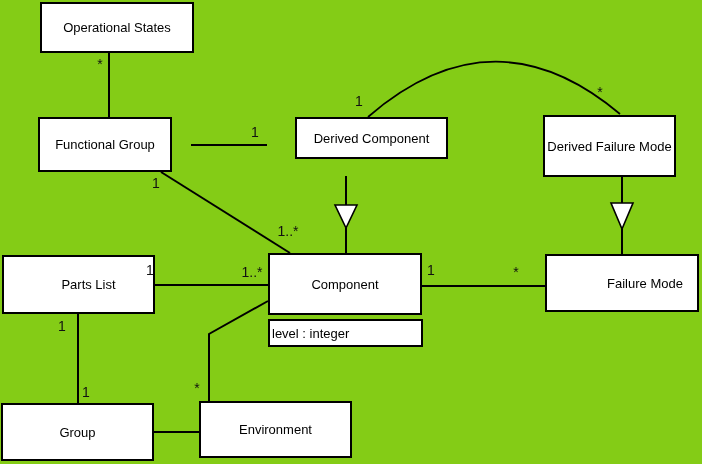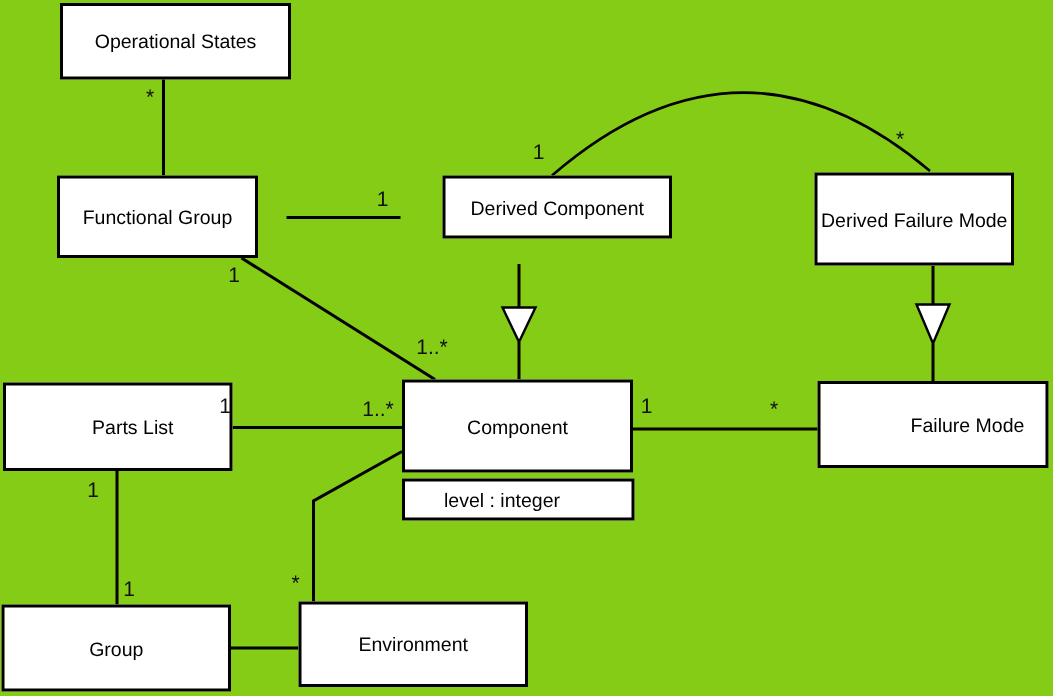--- a/index.html
+++ b/index.html
@@ -29,21 +29,21 @@
     background: #ffffff;
     display: flex;
     align-items: center;
     justify-content: center;
     font-size: 13px;
     color: #000000;
     white-space: nowrap;
   }
   .attr-box {
     justify-content: flex-start;
-    padding-left: 26px;
+    padding-left: 2px;
   }
   .mult {
     position: absolute;
     font-size: 14px;
     line-height: 14px;
     color: #111111;
     transform: translate(-50%, -50%);
     white-space: nowrap;
   }
 </style>

